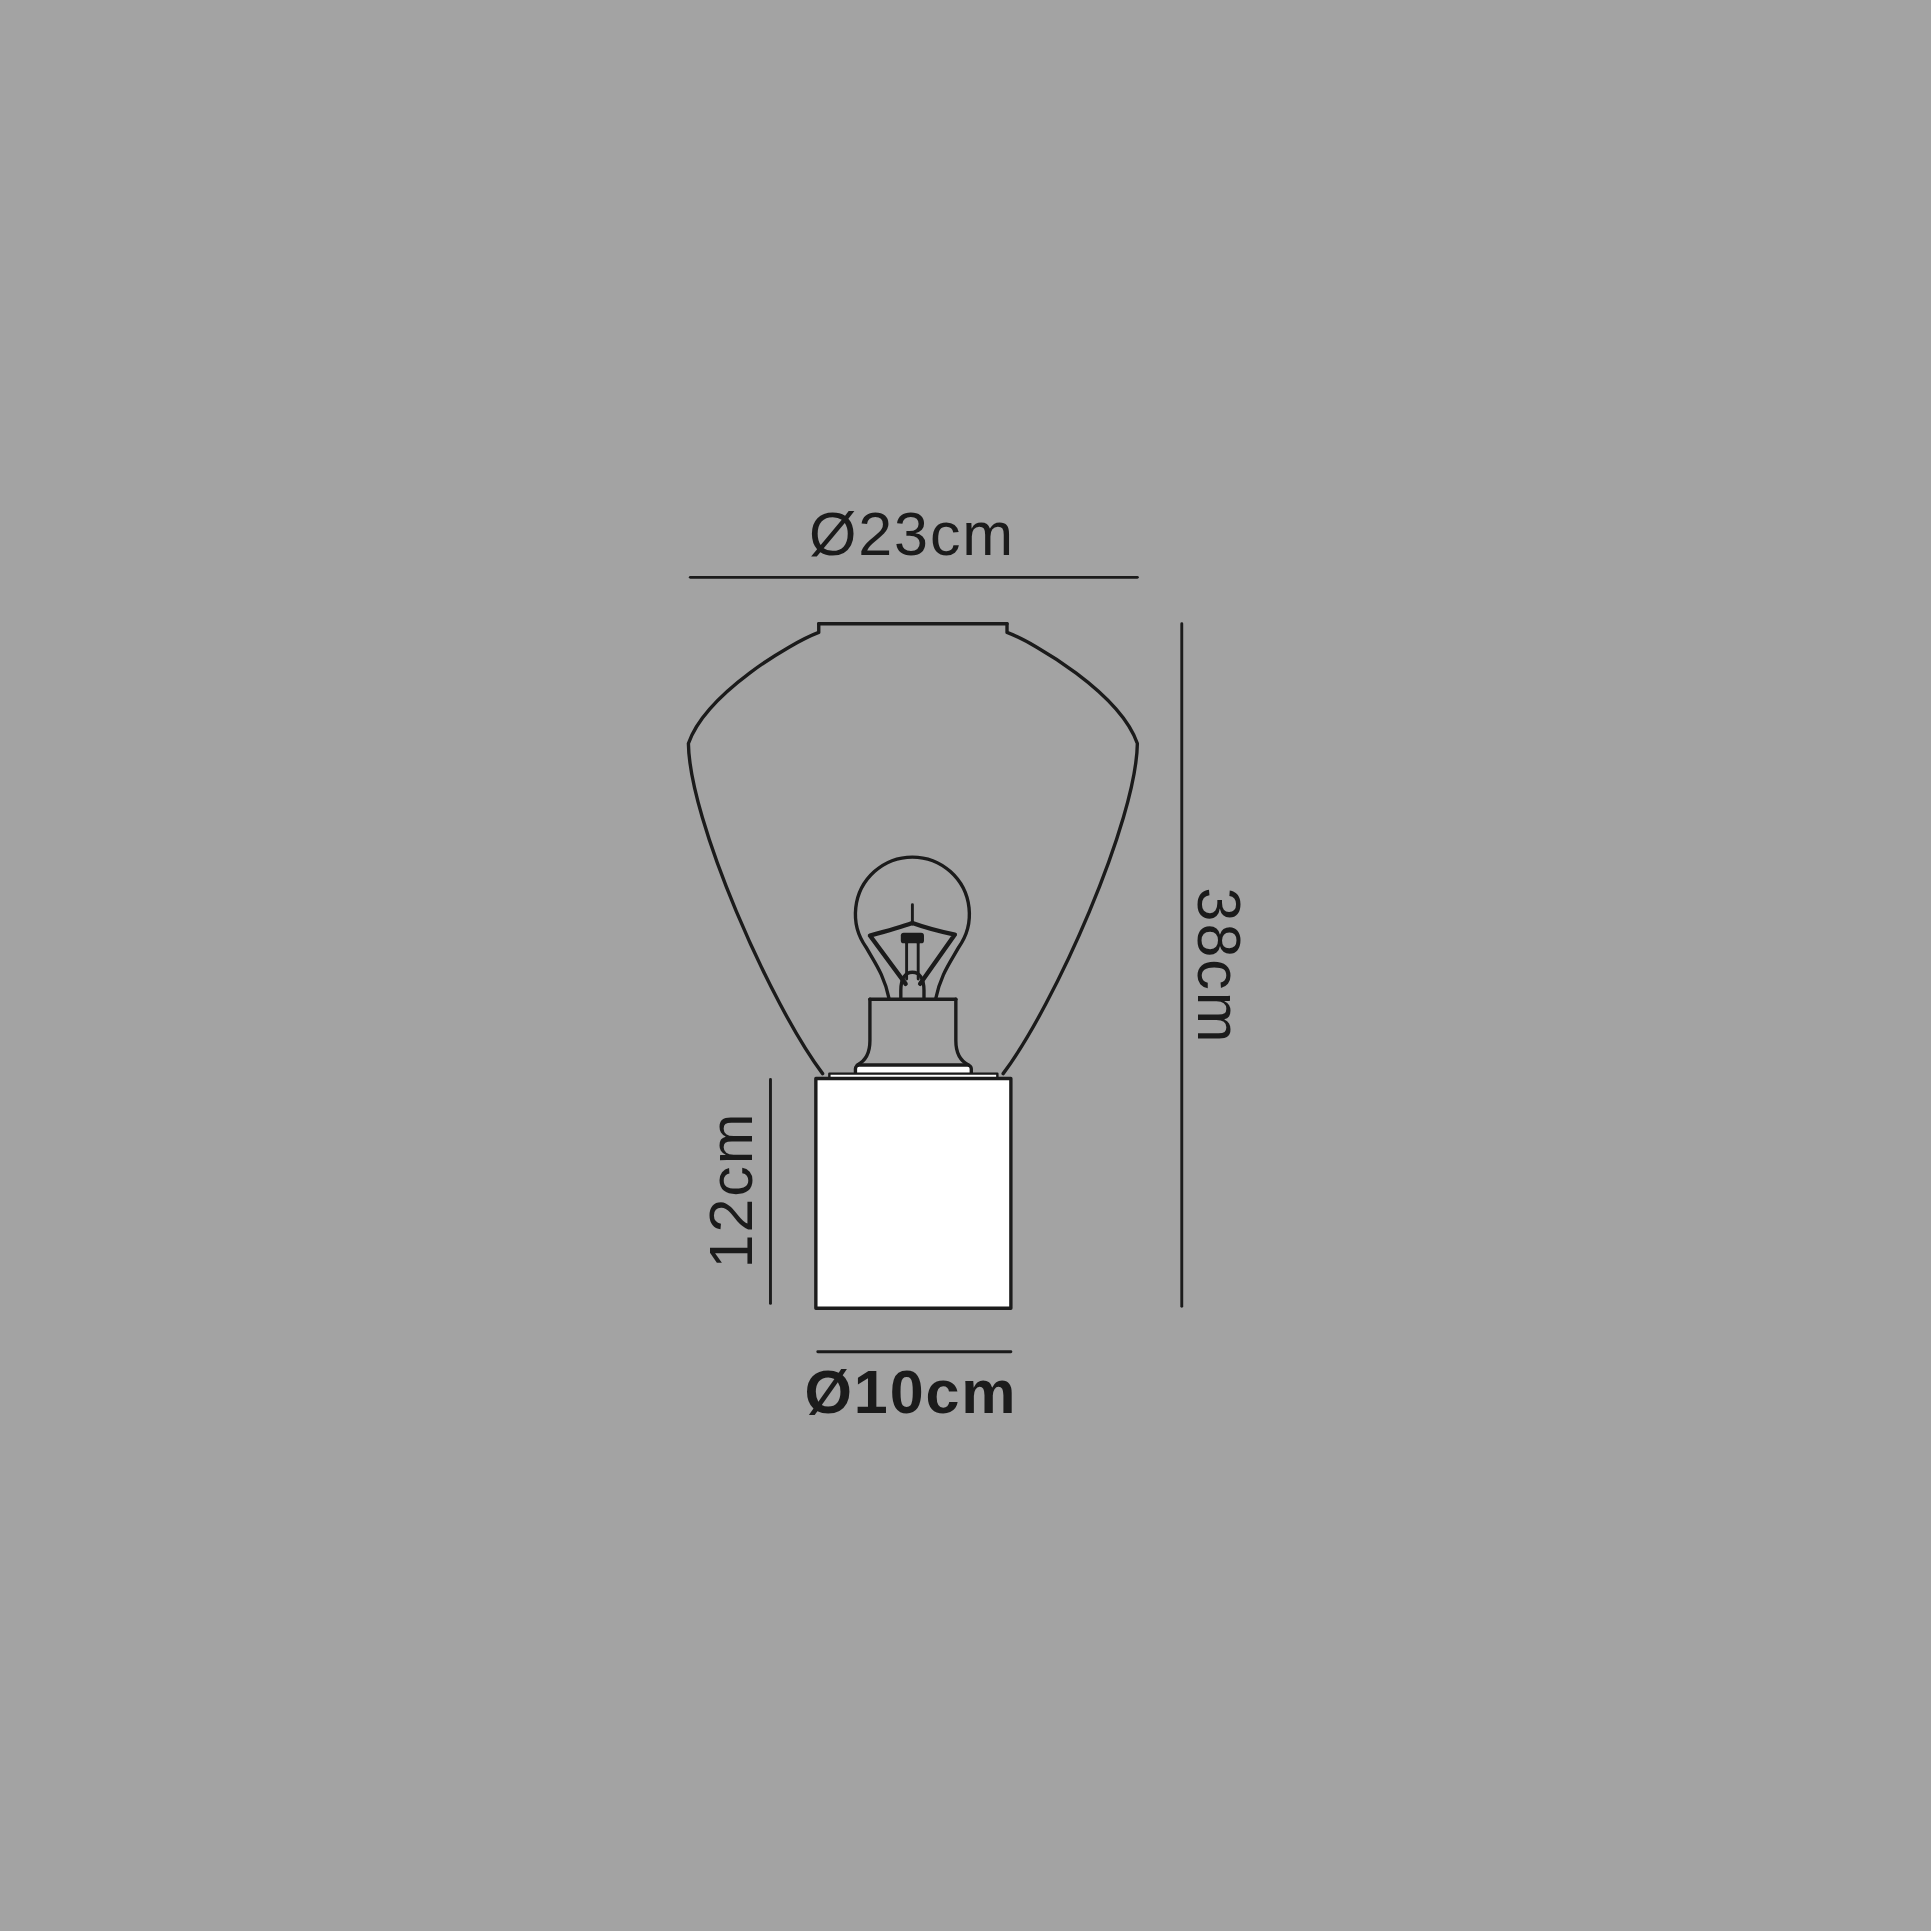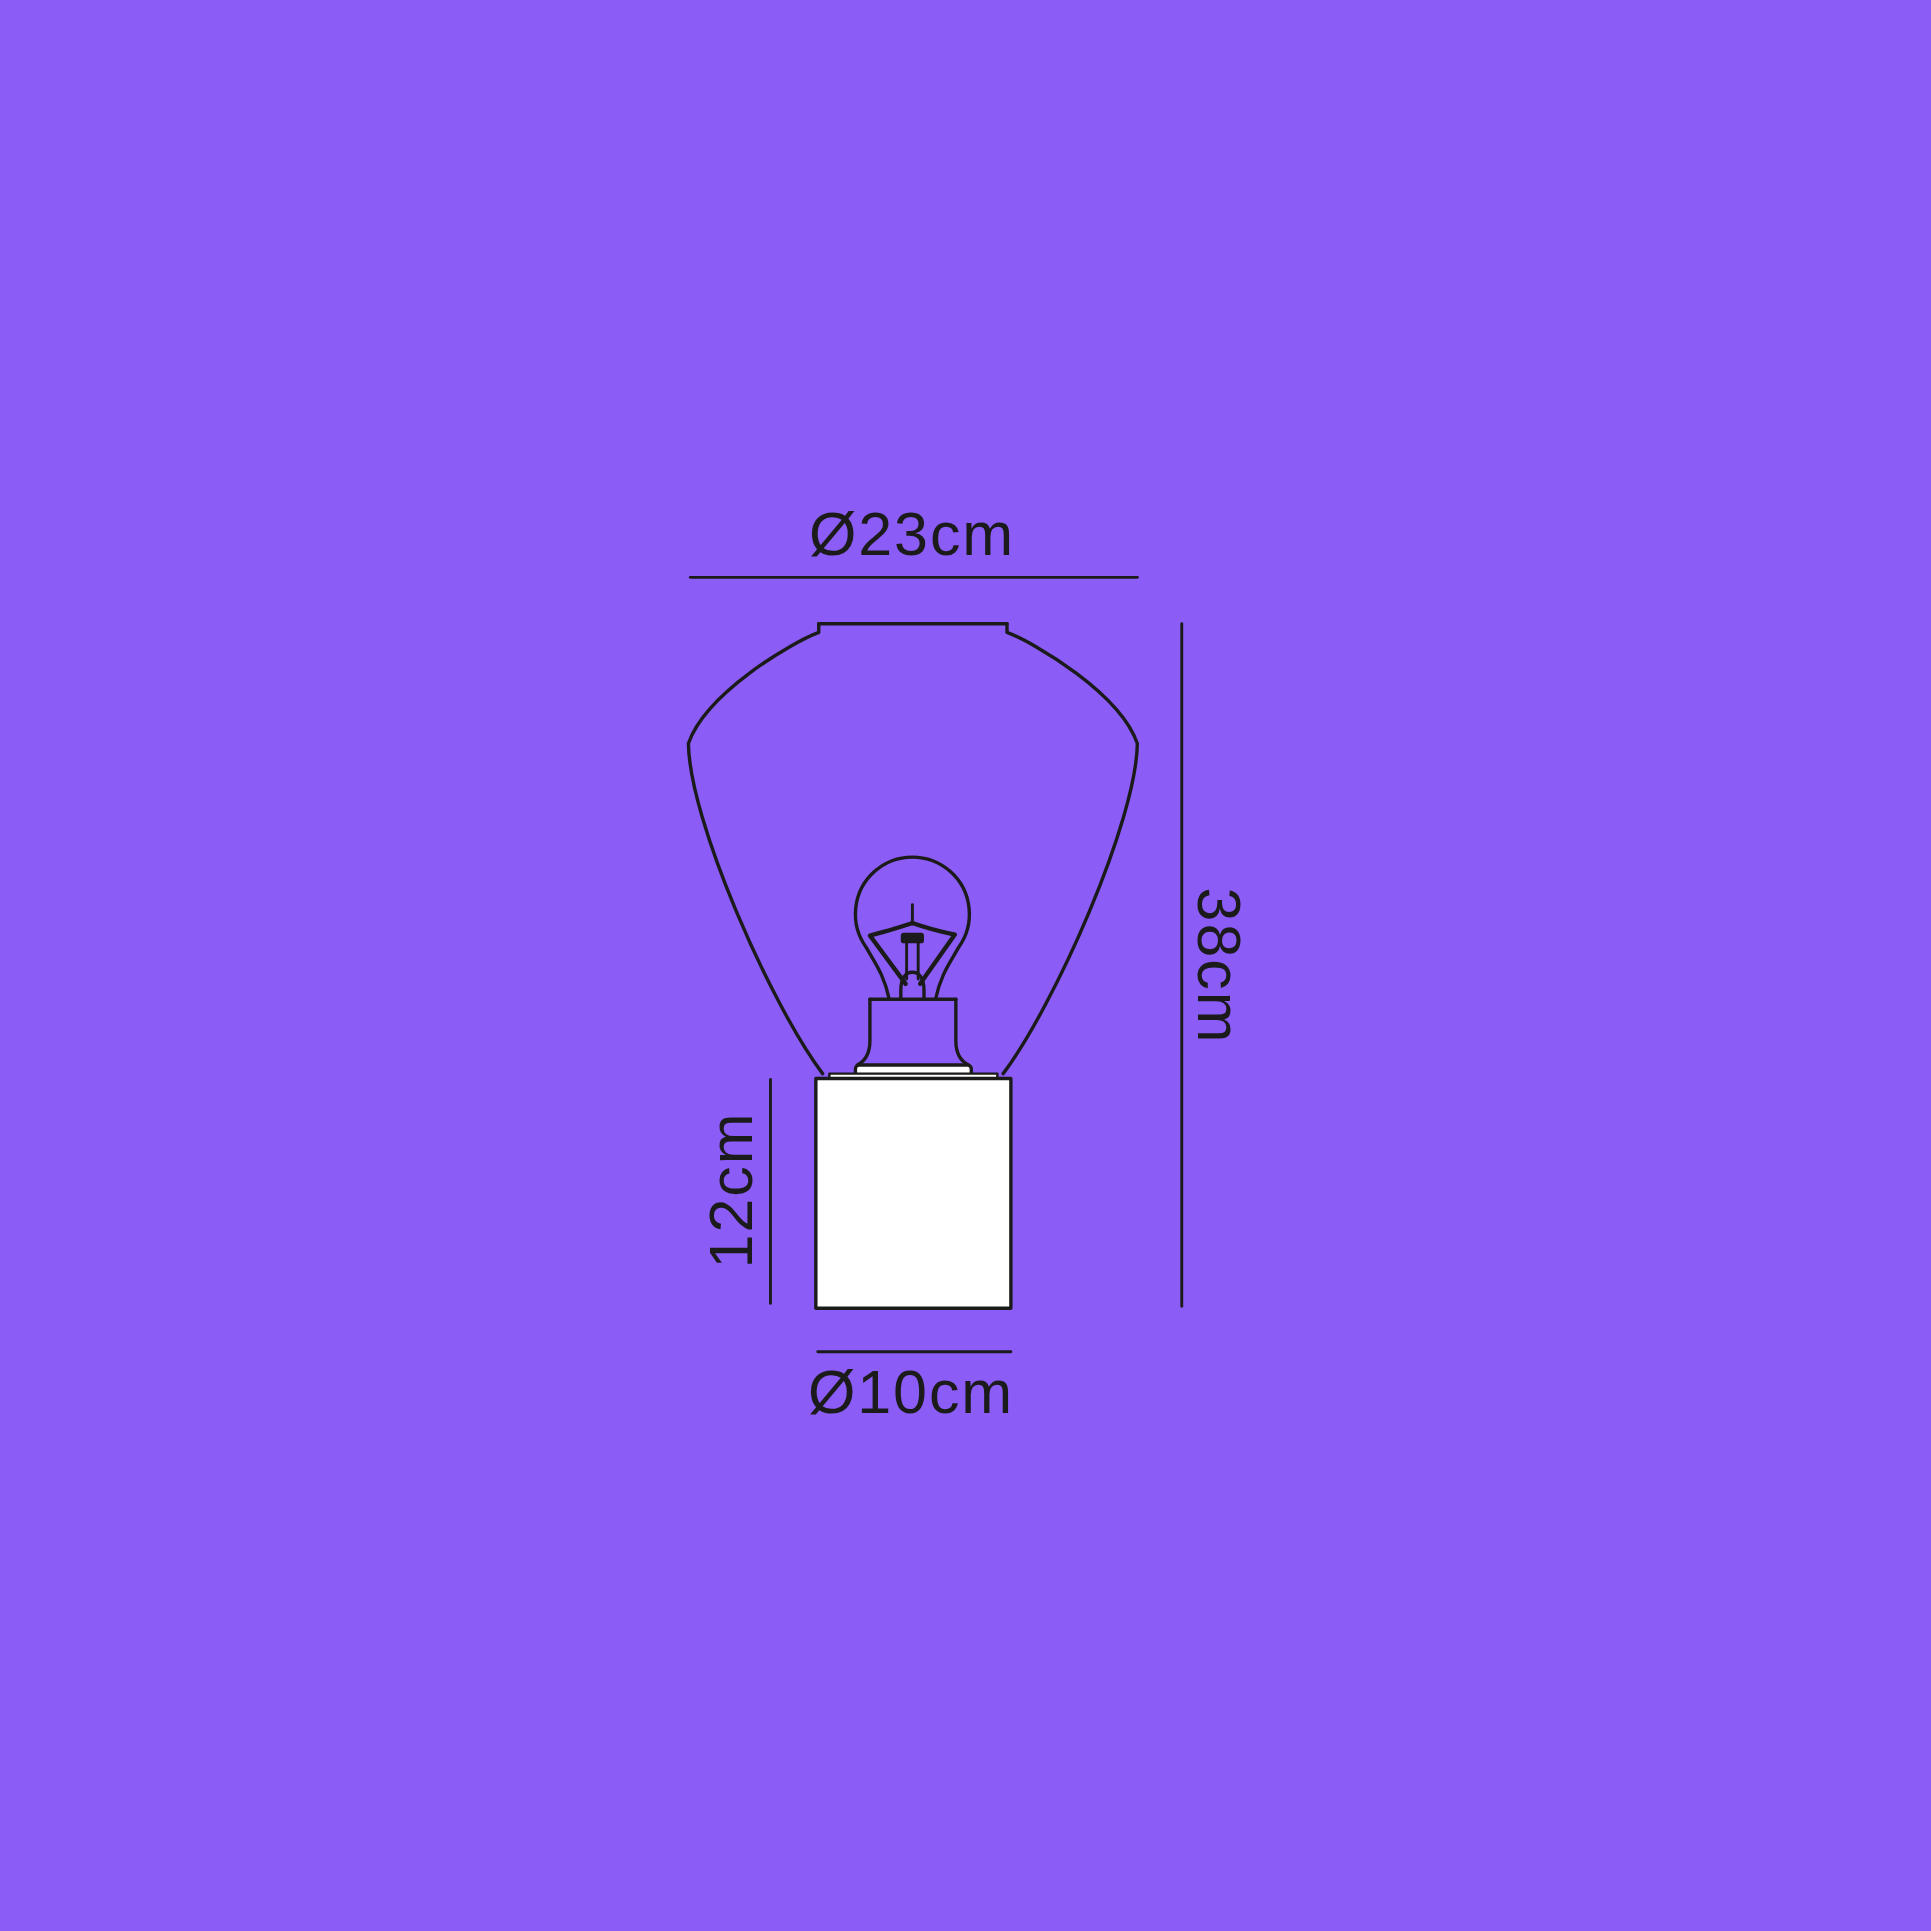--- a/index.html
+++ b/index.html
@@ -4,21 +4,21 @@
 <style>
   html, body {
     margin: 0;
     padding: 0;
     background: #ffffff;
   }
   #canvas {
     position: relative;
     width: 1931px;
     height: 1931px;
-    background: #8b5cf6;
+    background: #a3a3a3;
     overflow: hidden;
     font-family: "Liberation Sans", sans-serif;
   }
   #drawing {
     position: absolute;
     inset: 0;
     width: 1931px;
     height: 1931px;
   }
   .dim-label {
@@ -82,16 +82,16 @@
       <line x1="847" y1="1400" x2="1047" y2="1400"></line>
     </g>
   </svg>
 
   <div class="dim-label" style="left:912px; top:534px;">Ø23cm</div>
 
   <div class="dim-label rot-cw" style="left:1218px; top:966px;">38cm</div>
 
   <div class="dim-label rot-ccw" style="left:731px; top:1190px;">12cm</div>
 
-  <div class="dim-label" style="left:911px; top:1392px;">Ø10cm</div>
+  <div class="dim-label" style="left:911px; top:1392px;font-weight:bold;">Ø10cm</div>
 
 </div>
 
 
 </body></html>

